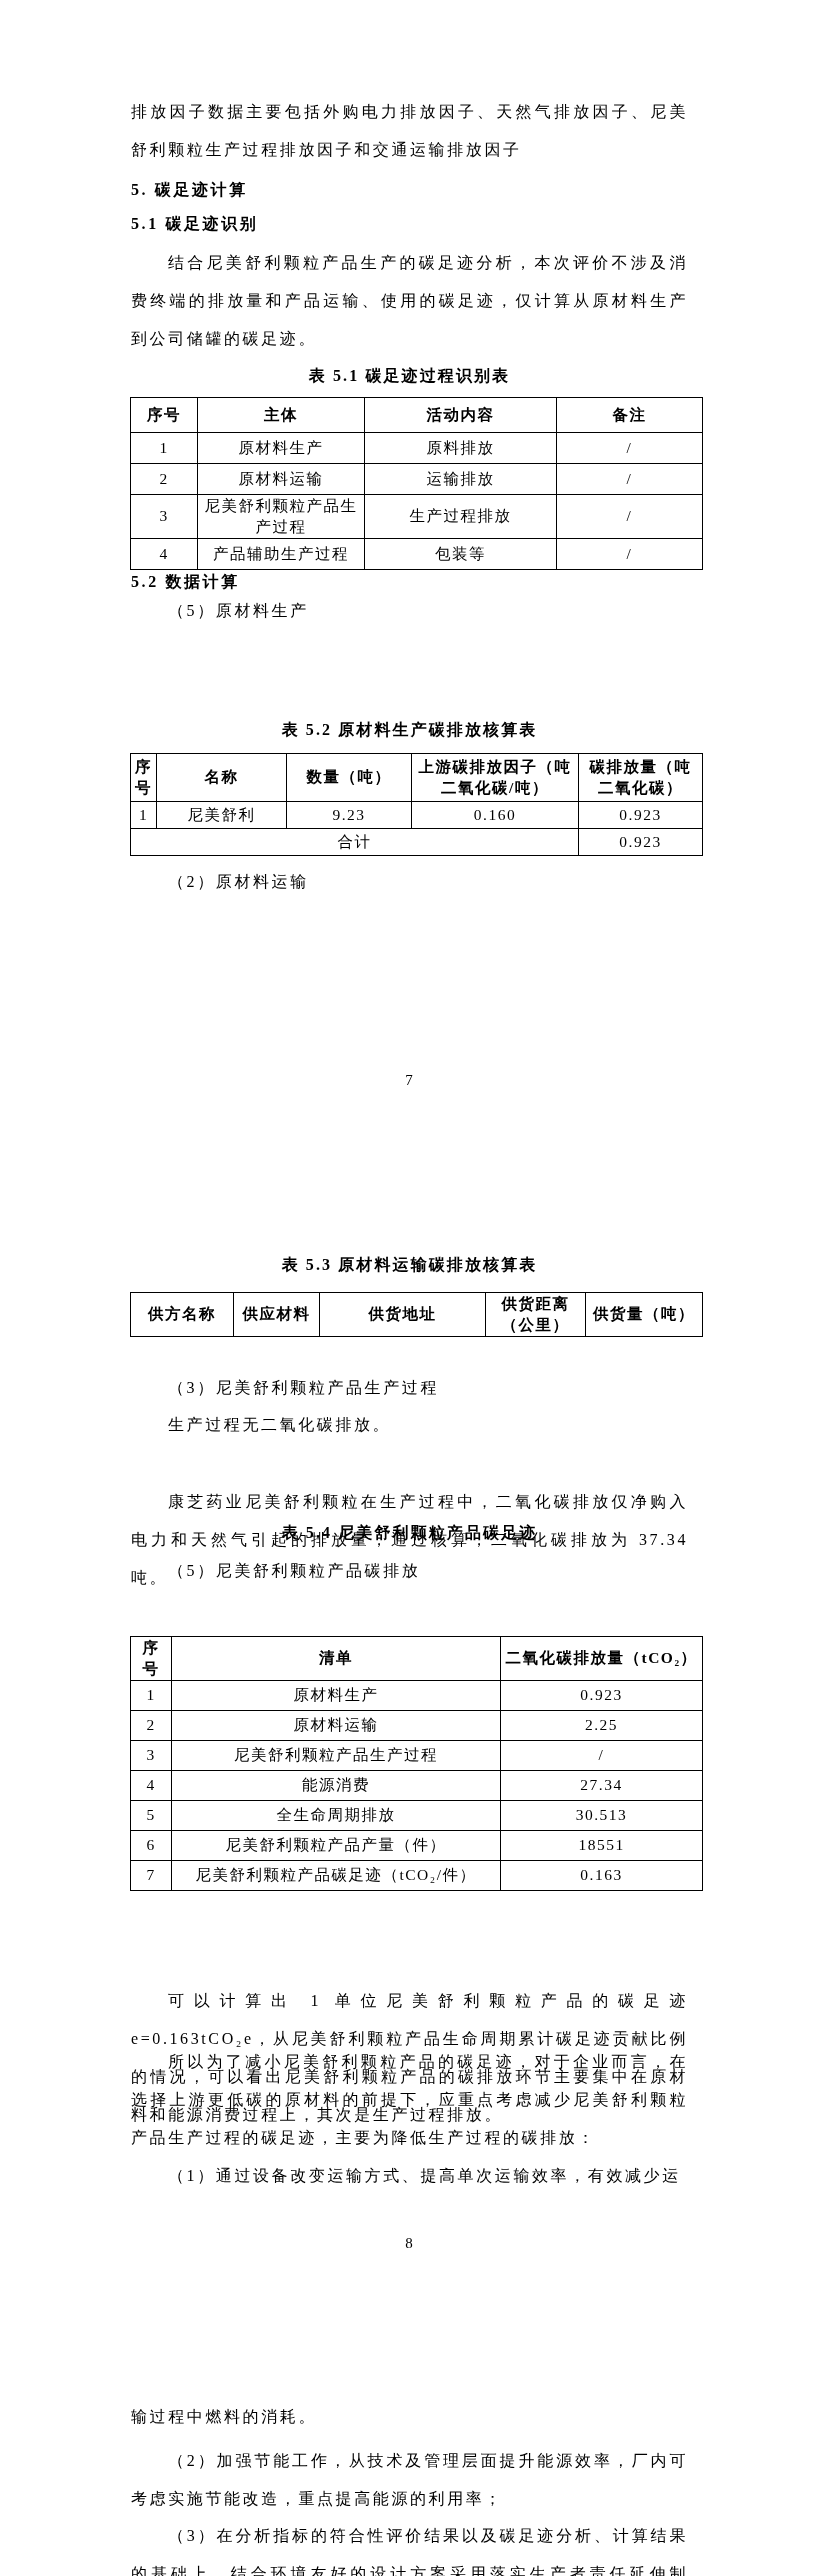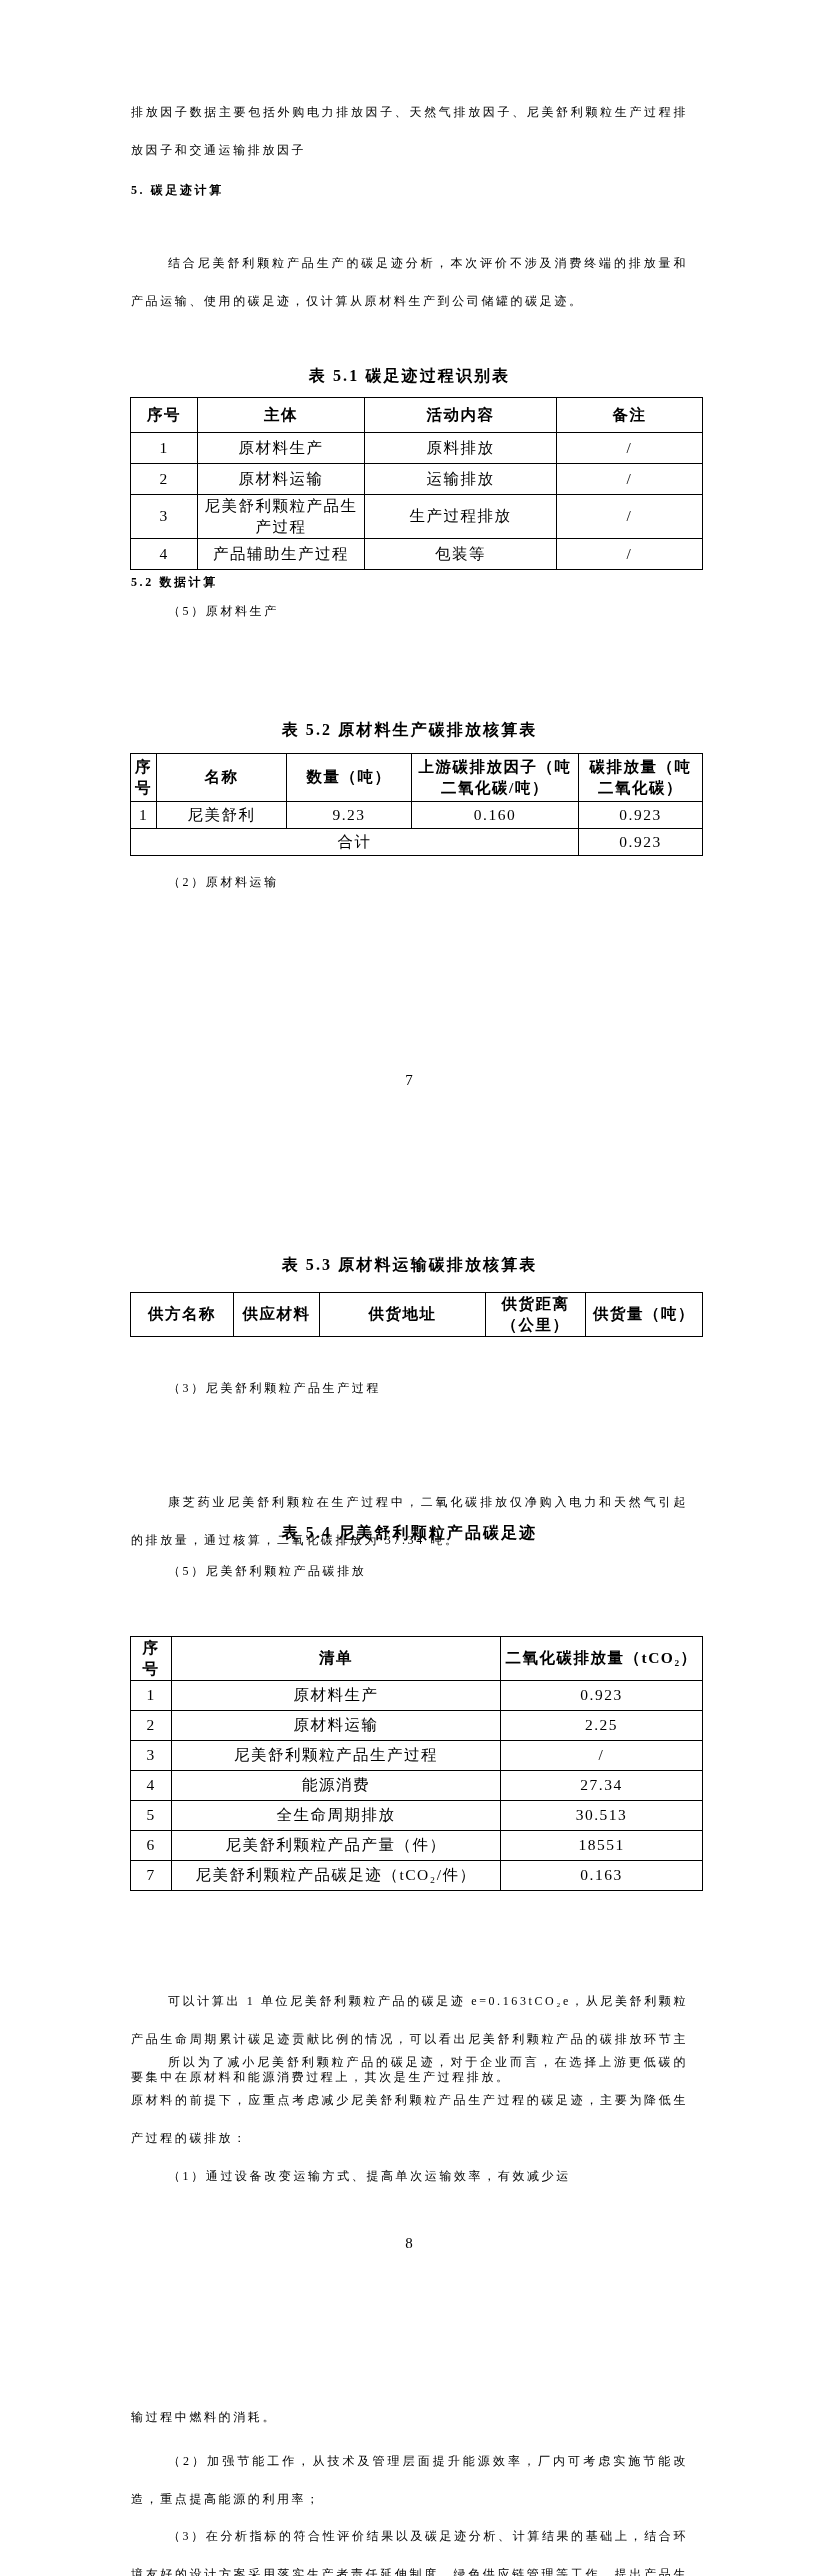--- a/index.html
+++ b/index.html
@@ -7,21 +7,21 @@
     position:relative;
     width:818px; height:3470px;
     background:#ffffff;
     font-family:"Liberation Serif","DejaVu Serif",serif;
     color:#000;
     overflow:hidden;
   }
   .abs { position:absolute; left:131px; width:557px; }
   .p {
     margin:0;
-    font-size:12px;
+    font-size:16px;
     line-height:38px;
     letter-spacing:2.6px;
     text-align:justify;
     text-justify:inter-ideograph;
   }
   .ind { text-indent:37px; }
   .bold { font-weight:bold; }
   .tbl-title {
     margin:0;
     font-size:16px;
@@ -63,20 +63,21 @@
   .t54 tr.r-a   { height:30px; }
 </style>
 </head>
 <body>
 
 <div id="canvas">
 
   <p class="abs p" style="top:93px;">排放因子数据主要包括外购电力排放因子、天然气排放因子、尼美舒利颗粒生产过程排放因子和交通运输排放因子</p>
 
   <p class="abs p bold" style="top:171px;">5. 碳足迹计算</p>
+  <p class="abs p bold" style="top:205px;">5.1 碳足迹识别</p>
 
   <p class="abs p ind" style="top:244px;">结合尼美舒利颗粒产品生产的碳足迹分析，本次评价不涉及消费终端的排放量和产品运输、使用的碳足迹，仅计算从原材料生产到公司储罐的碳足迹。</p>
 
   <p class="abs tbl-title" style="top:357px;">表 5.1 碳足迹过程识别表</p>
 
   <div class="tblwrap" style="top:397px;">
     <table class="doc t51" style="width:572px;">
       <colgroup>
           <col style="width:67px">
           <col style="width:167px">
@@ -176,20 +177,21 @@
         <th>供应材料</th>
         <th>供货地址</th>
         <th>供货距离（公里）</th>
         <th>供货量（吨）</th>
       </tr>
     </tbody>
       </table>
   </div>
 
   <p class="abs p ind" style="top:1369px;">（3）尼美舒利颗粒产品生产过程</p>
+  <p class="abs p ind" style="top:1406px;">生产过程无二氧化碳排放。</p>
   <p class="abs p ind" style="top:1483px;">康芝药业尼美舒利颗粒在生产过程中，二氧化碳排放仅净购入电力和天然气引起的排放量，通过核算，二氧化碳排放为 37.34 吨。</p>
   <p class="abs p ind" style="top:1552px;">（5）尼美舒利颗粒产品碳排放</p>
 
   <p class="abs tbl-title" style="top:1514px;">表 5.4 尼美舒利颗粒产品碳足迹</p>
 
   <div class="tblwrap" style="top:1636px;">
     <table class="doc t54" style="width:572px;">
       <colgroup>
           <col style="width:41px">
           <col style="width:329px">

